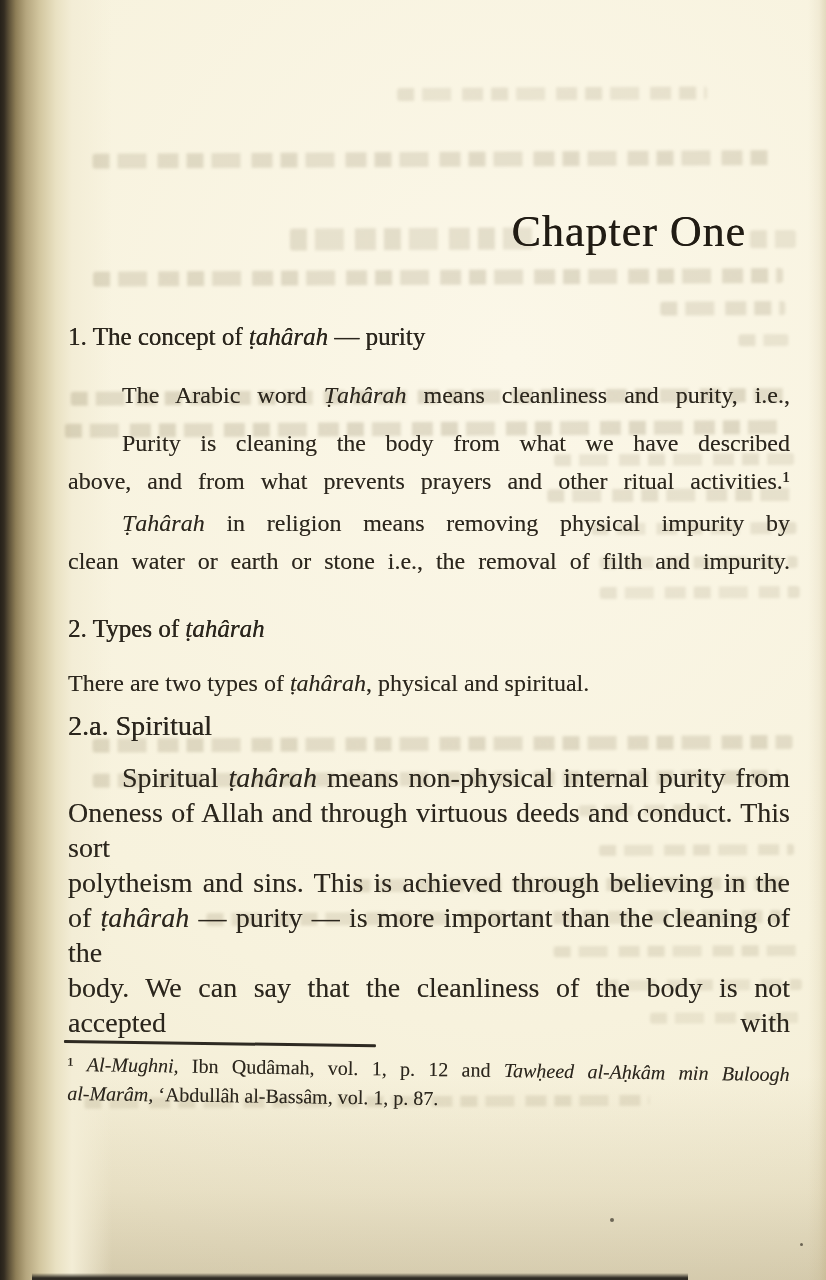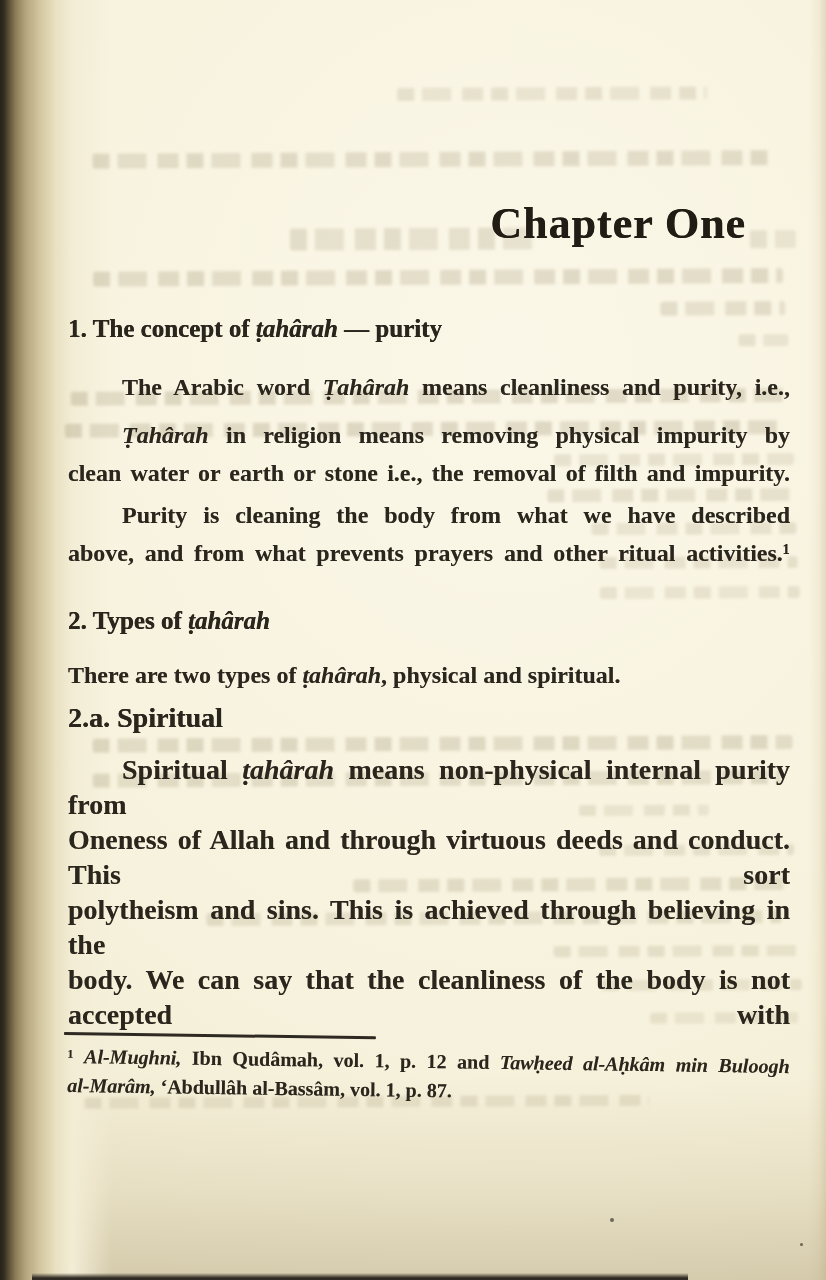--- a/index.html
+++ b/index.html
@@ -25,23 +25,22 @@
   .ghost {
     position: absolute;
     filter: blur(1.5px);
     border-radius: 3px;
     background: repeating-linear-gradient(90deg,
       rgba(122,108,72,0.55) 0 17px, rgba(122,108,72,0) 17px 25px,
       rgba(122,108,72,0.45) 25px 54px, rgba(122,108,72,0) 54px 65px,
       rgba(122,108,72,0.5) 65px 86px, rgba(122,108,72,0) 86px 94px);
   }
   .content {
-    position: absolute; left: 68px; top: 0; width: 722px;
+    position: absolute; left: 68px; top: 8px; width: 722px;
     color: #2b261d;
-    font-weight: bold;
   }
   .chapter-label {
     margin-top: 198px;
     font-size: 44px; line-height: 52px;
     letter-spacing: 1px;
     text-align: right; padding-right: 44px;
     color: #211c14;
     text-shadow: 0.4px 0 0 currentColor;
   }
   .book-title {
@@ -134,40 +133,41 @@
 
 
     <div id="blocks">
         <div class="block heading1">
           <div class="line">1. The concept of <i>ṭahârah</i> — purity</div>
         </div>
         <div class="block paragraph">
           <div class="line jline indent">The Arabic word <i>Ṭahârah</i> means cleanliness and purity, i.e.,</div>
         </div>
         <div class="block paragraph">
+          <div class="line jline indent">Purity is cleaning the body from what we have described</div>
+          <div class="line jline">above, and from what prevents prayers and other ritual activities.¹</div>
+        </div>
+        <div class="block paragraph">
           <div class="line jline indent"><i>Ṭahârah</i> in religion means removing physical impurity by</div>
           <div class="line jline">clean water or earth or stone i.e., the removal of filth and impurity.</div>
-        </div>
-        <div class="block paragraph">
-          <div class="line jline indent">Purity is cleaning the body from what we have described</div>
-          <div class="line jline">above, and from what prevents prayers and other ritual activities.¹</div>
         </div>
         <div class="block heading1">
           <div class="line">2. Types of <i>ṭahârah</i></div>
         </div>
         <div class="block paragraph-flush">
           <div class="line">There are two types of <i>ṭahârah</i>, physical and spiritual.</div>
         </div>
         <div class="block heading2">
           <div class="line">2.a. Spiritual</div>
         </div>
         <div class="block paragraph">
           <div class="line jline indent">Spiritual <i>ṭahârah</i> means non-physical internal purity from</div>
           <div class="line jline">Oneness of Allah and through virtuous deeds and conduct. This sort</div>
           <div class="line jline">polytheism and sins. This is achieved through believing in the</div>
+          <div class="line jline">of <i>ṭahârah</i> — purity — is more important than the cleaning of the</div>
           <div class="line jline">body. We can say that the cleanliness of the body is not accepted with</div>
         </div>
       </div>
 
     <div class="footnote">
       <div class="fn-rule"></div>
       <div id="footnote-lines">
           <div class="line jline">¹ <i>Al-Mughni,</i> Ibn Qudâmah, vol. 1, p. 12 and <i>Tawḥeed al-Aḥkâm min Buloogh</i></div>
           <div class="line"><i>al-Marâm,</i> ‘Abdullâh al-Bassâm, vol. 1, p. 87.</div>
         </div>

